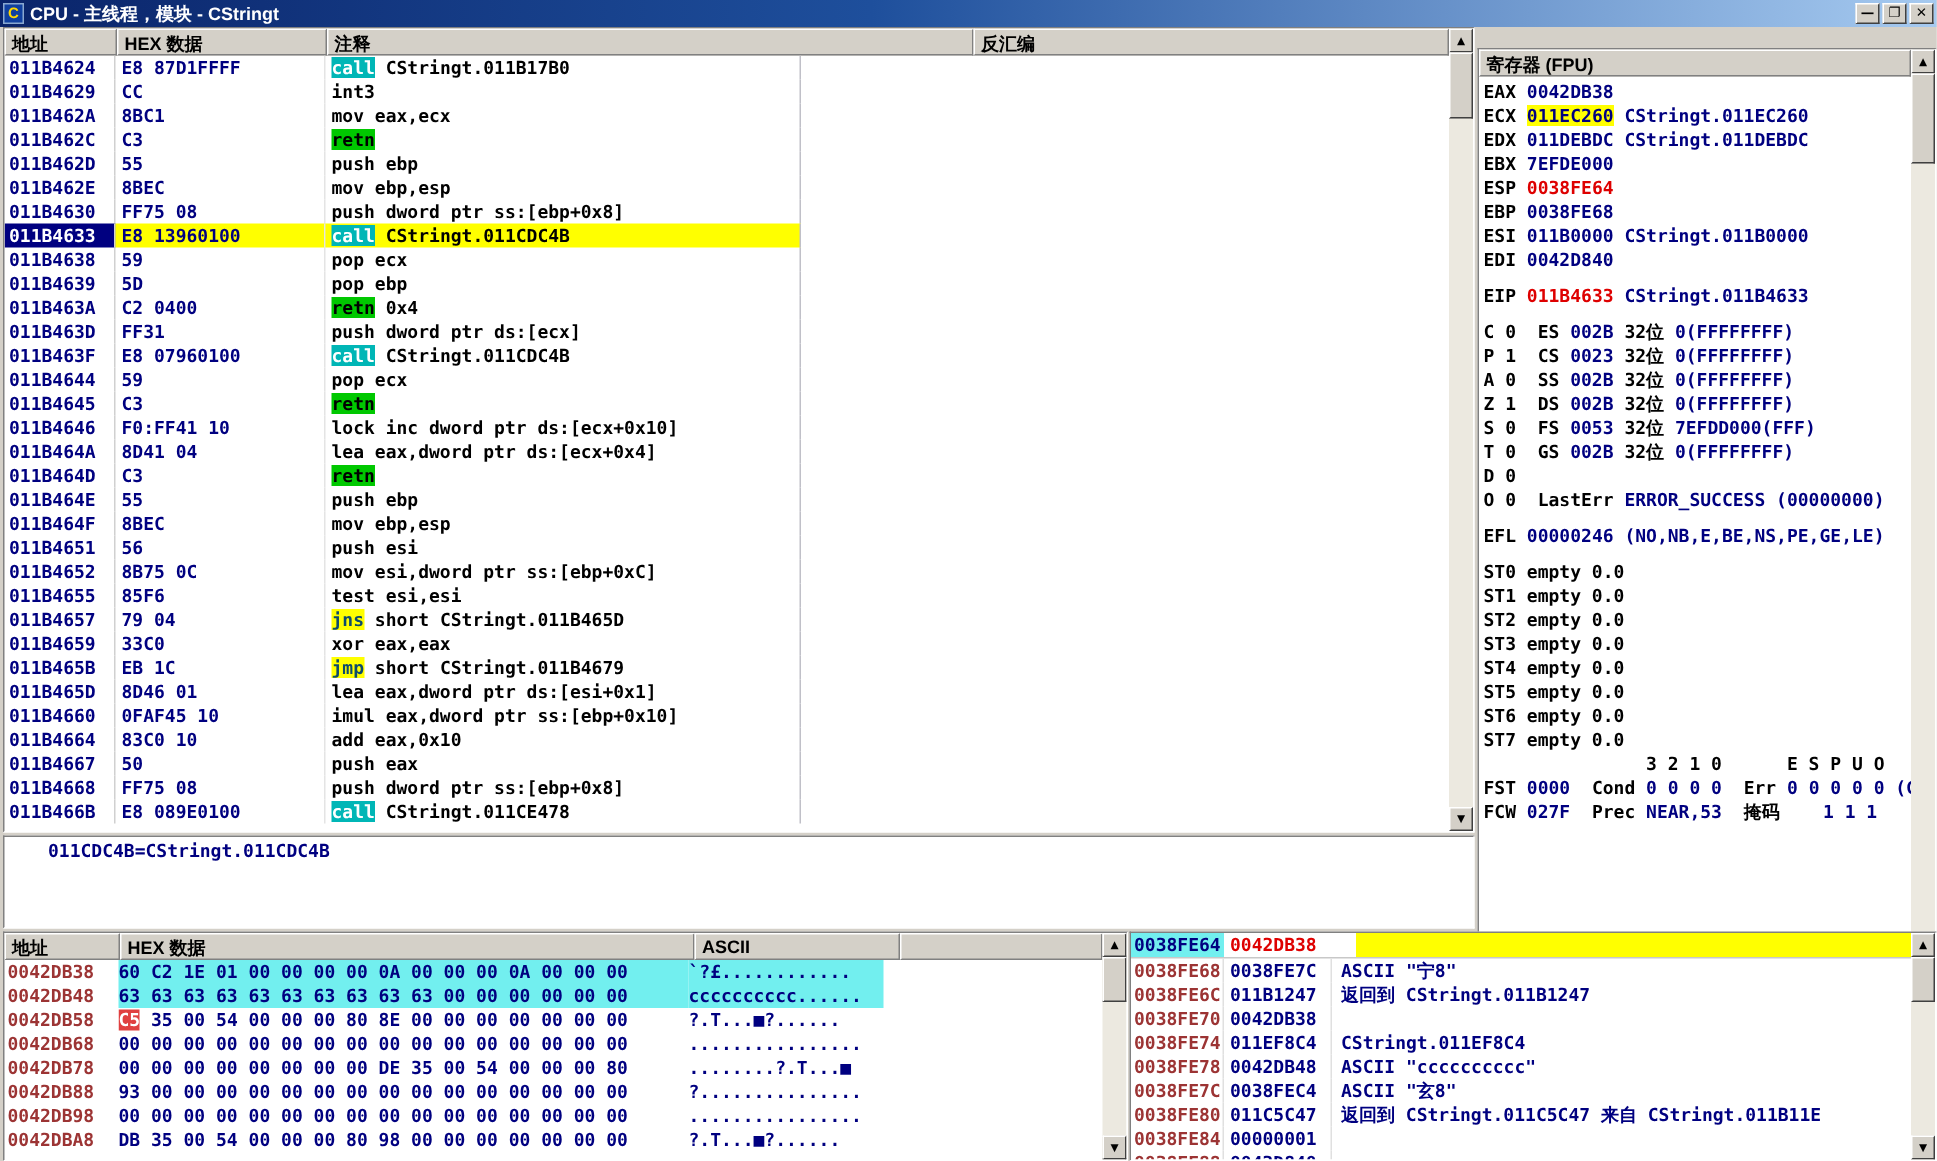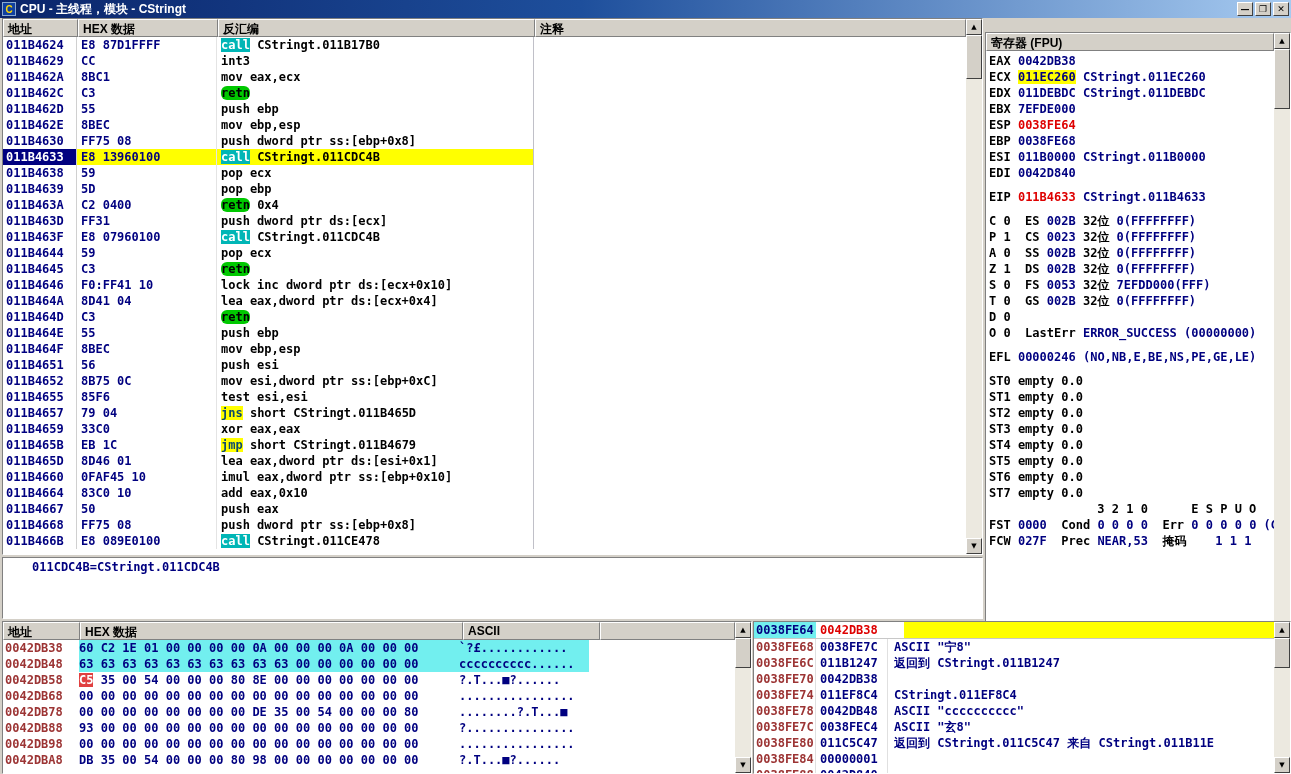--- a/index.html
+++ b/index.html
@@ -42,21 +42,21 @@
   #disasm .hdr { margin-right:16px; }
   .dis-rows { position:absolute; left:0; top:18px; right:16px; bottom:0; overflow:hidden; }
   .dis-row { display:flex; height:16px; line-height:16px; white-space:pre; }
   .c-addr { width:74px; padding-left:3px; color:#000080; border-right:1px solid #D0D0D0; overflow:hidden; }
   .c-hex  { width:140px; padding-left:4px; color:#000080; border-right:1px solid #E4E4E4; overflow:hidden; }
   .c-ins  { width:317px; padding-left:4px; color:#000; border-right:1px solid #C0C0C8; overflow:hidden; }
   .c-com  { flex:1; color:#000080; overflow:hidden; }
   .dis-row.sel .c-addr { background:#000080; color:#fff; }
   .dis-row.sel .c-hex, .dis-row.sel .c-ins { background:#FFFF00; }
   .tok-call { background:#00B6B6; color:#fff; }
-  .tok-ret  { background:#00C800; color:#000;border-radius:6px; }
+  .tok-ret  { background:#00C800; color:#000; }
   .tok-jmp  { background:#FFFF00; color:#0c4a6e; }
 
   
   #registers { left:985px; top:32px; width:306px; height:746px; }
   #registers .hdr { margin-right:16px; }
   .reg-area { position:absolute; left:3px; top:20px; right:16px; bottom:2px;
     overflow:hidden; white-space:pre; }
   .reg-line { height:16px; line-height:16px; overflow:hidden; }
   .gap { height:8px; }
   .seg-lbl { color:#000; }
@@ -102,22 +102,22 @@
     <span class="win-btn">—</span>
     <span class="win-btn">❐</span>
     <span class="win-btn">✕</span>
   </span>
 </div>
 
 <div id="disasm" class="pane">
   <div class="hdr">
     <div class="hdr-cell" style="width:75px">地址</div>
     <div class="hdr-cell" style="width:140px">HEX 数据</div>
+    <div class="hdr-cell" style="flex:1">注释</div>
     <div class="hdr-cell" style="width:317px">反汇编</div>
-    <div class="hdr-cell" style="flex:1">注释</div>
   </div>
   <div class="dis-rows">
       <div class="dis-row"><span class="c-addr">011B4624</span><span class="c-hex">E8 87D1FFFF</span><span class="c-ins"><span class="tok-call">call</span> CStringt.011B17B0</span><span class="c-com"></span></div>
       <div class="dis-row"><span class="c-addr">011B4629</span><span class="c-hex">CC</span><span class="c-ins">int3</span><span class="c-com"></span></div>
       <div class="dis-row"><span class="c-addr">011B462A</span><span class="c-hex">8BC1</span><span class="c-ins">mov eax,ecx</span><span class="c-com"></span></div>
       <div class="dis-row"><span class="c-addr">011B462C</span><span class="c-hex">C3</span><span class="c-ins"><span class="tok-ret">retn</span></span><span class="c-com"></span></div>
       <div class="dis-row"><span class="c-addr">011B462D</span><span class="c-hex">55</span><span class="c-ins">push ebp</span><span class="c-com"></span></div>
       <div class="dis-row"><span class="c-addr">011B462E</span><span class="c-hex">8BEC</span><span class="c-ins">mov ebp,esp</span><span class="c-com"></span></div>
       <div class="dis-row"><span class="c-addr">011B4630</span><span class="c-hex">FF75 08</span><span class="c-ins">push dword ptr ss:[ebp+0x8]</span><span class="c-com"></span></div>
       <div class="dis-row sel"><span class="c-addr">011B4633</span><span class="c-hex">E8 13960100</span><span class="c-ins"><span class="tok-call">call</span> CStringt.011CDC4B</span><span class="c-com"></span></div>

